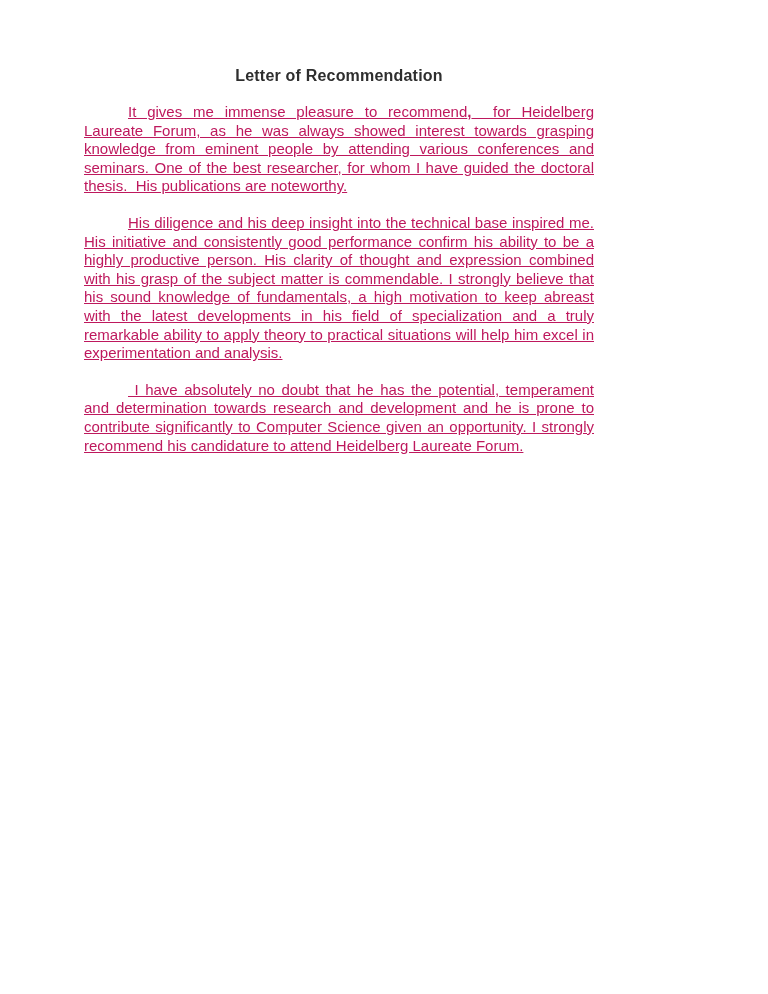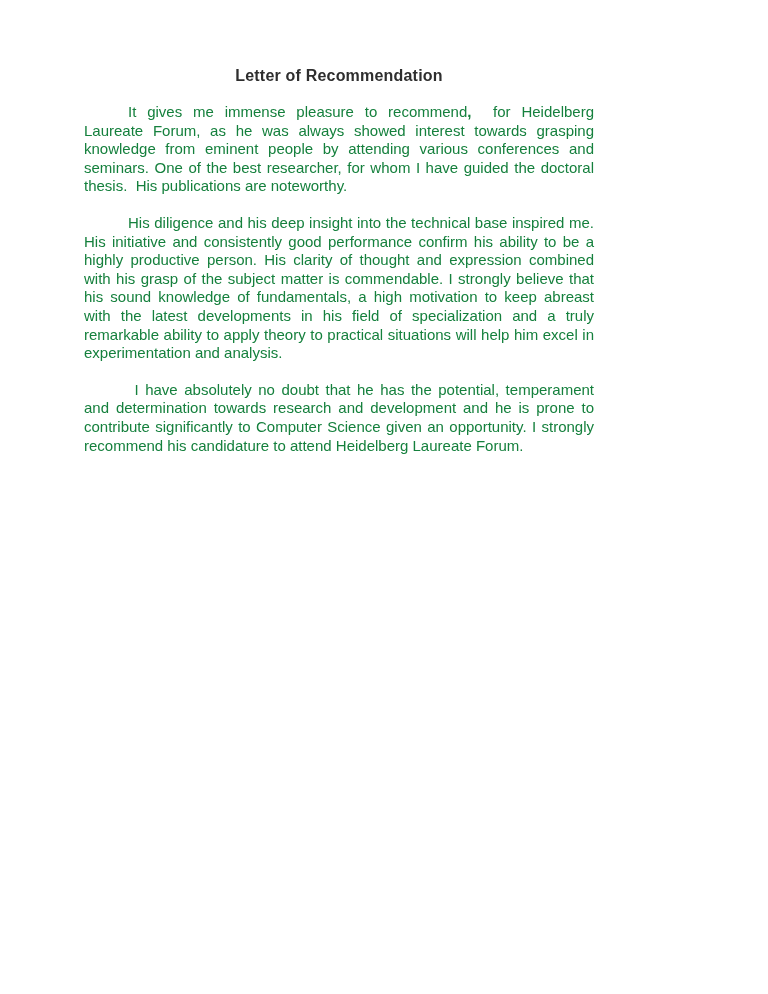--- a/index.html
+++ b/index.html
@@ -22,24 +22,25 @@
     line-height: 20px;
     font-weight: bold;
     color: #2e2e2e;
     text-align: center;
     margin: 0 0 17px 0;
     letter-spacing: 0.2px;
   }
   .para {
     font-size: 15px;
     line-height: 18.6px;
-    color: #15803d;
+    color: #be185d;
     text-align: justify;
     text-indent: 44px;
     margin: 0 0 18px 0;
+    text-decoration: underline;
   }
   .seg-bold {
     font-weight: bold;
   }
 </style>
 </head>
 <body>
 
 <div class="page">
 

